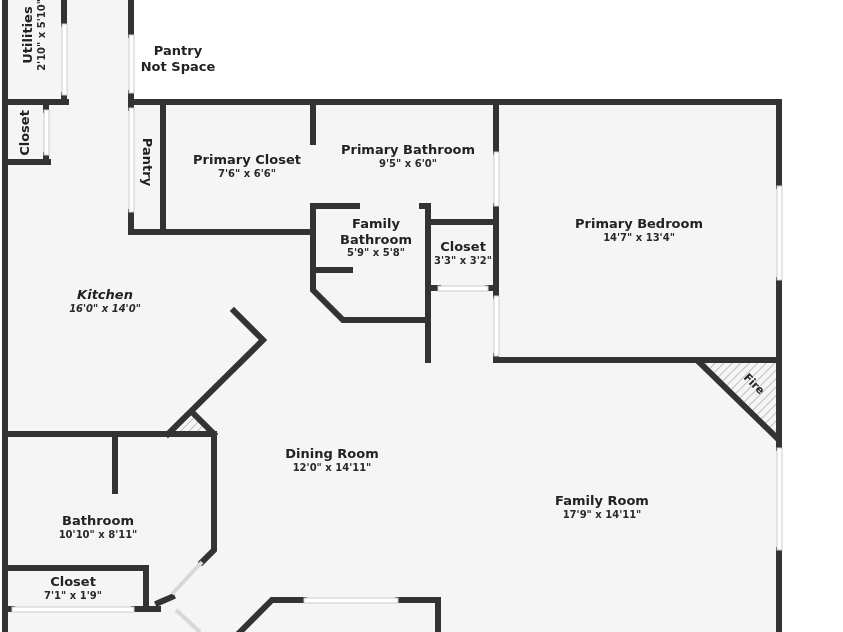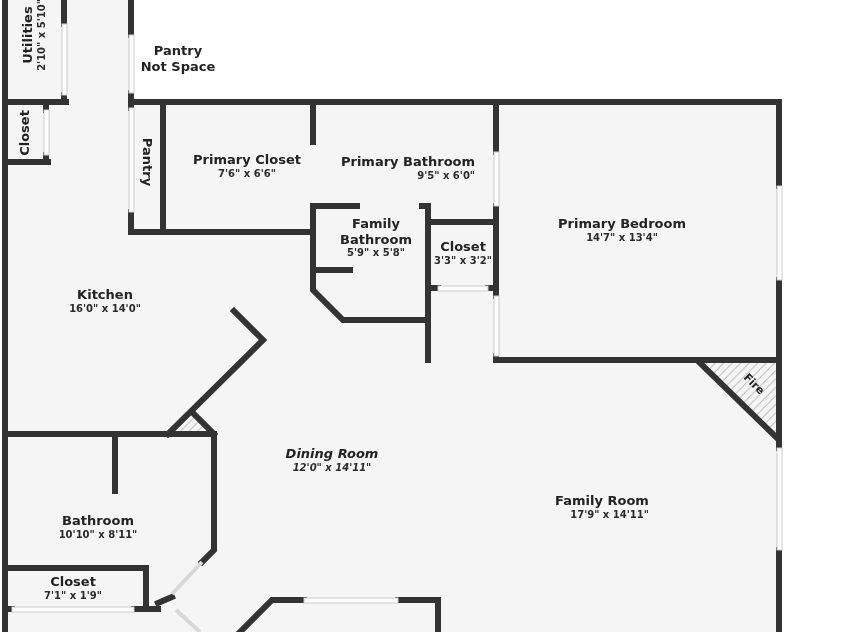--- a/index.html
+++ b/index.html
@@ -139,46 +139,46 @@
   <span class="name">Pantry</span>
   <span class="name">Not Space</span>
 </div>
 <div class="label vert-cw" style="left:147px; top:162px;">
   <span class="name">Pantry</span>
 </div>
 <div class="label" style="left:239px; top:166px;margin-left:8px;">
   <span class="name">Primary Closet</span>
   <span class="dim">7'6" x 6'6"</span>
 </div>
-<div class="label" style="left:408px; top:168px;text-align:right;">
+<div class="label" style="left:408px; top:156px;">
   <span class="name">Primary Bathroom</span>
   <span class="dim">9'5" x 6'0"</span>
 </div>
 <div class="label" style="left:376px; top:238px;">
   <span class="name">Family</span>
   <span class="name">Bathroom</span>
   <span class="dim">5'9" x 5'8"</span>
 </div>
 <div class="label" style="left:463px; top:253px;">
   <span class="name">Closet</span>
   <span class="dim">3'3" x 3'2"</span>
 </div>
-<div class="label" style="left:622px; top:230px;">
+<div class="label" style="left:639px; top:230px;">
   <span class="name">Primary Bedroom</span>
   <span class="dim">14'7" x 13'4"</span>
 </div>
-<div class="label" style="left:105px; top:301px;">
+<div class="label" style="left:105px; top:301px;font-style:italic;">
   <span class="name">Kitchen</span>
   <span class="dim">16'0" x 14'0"</span>
 </div>
-<div class="label" style="left:332px; top:460px;font-style:italic;">
+<div class="label" style="left:332px; top:460px;">
   <span class="name">Dining Room</span>
   <span class="dim">12'0" x 14'11"</span>
 </div>
-<div class="label" style="left:602px; top:507px;text-align:right;">
+<div class="label" style="left:602px; top:507px;">
   <span class="name">Family Room</span>
   <span class="dim">17'9" x 14'11"</span>
 </div>
 <div class="label" style="left:98px; top:527px;">
   <span class="name">Bathroom</span>
   <span class="dim">10'10" x 8'11"</span>
 </div>
 <div class="label" style="left:73px; top:588px;">
   <span class="name">Closet</span>
   <span class="dim">7'1" x 1'9"</span>

